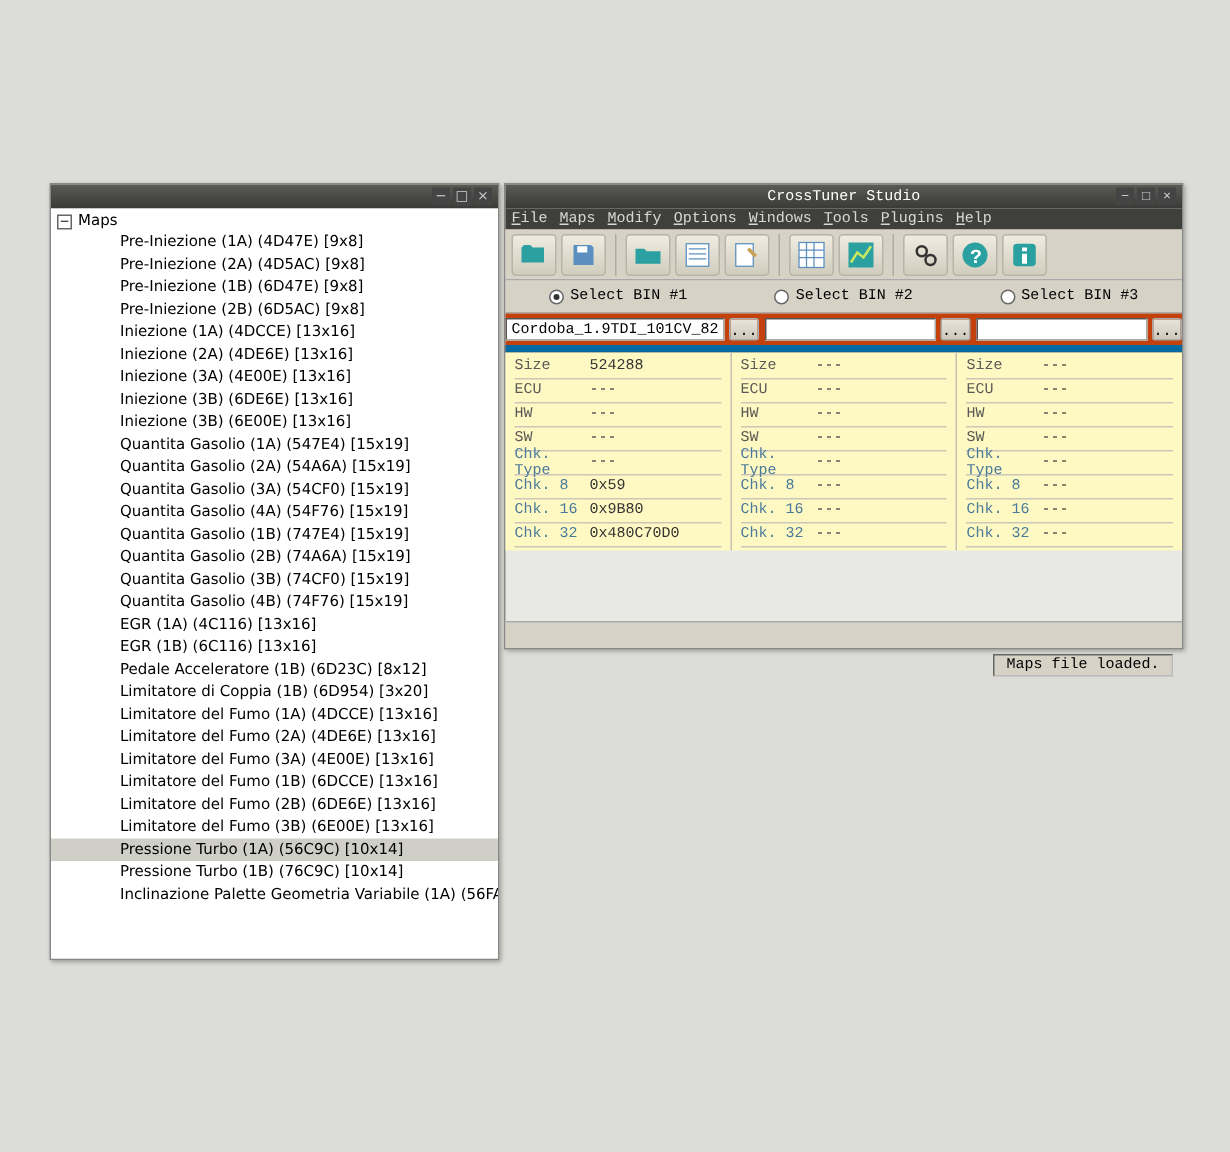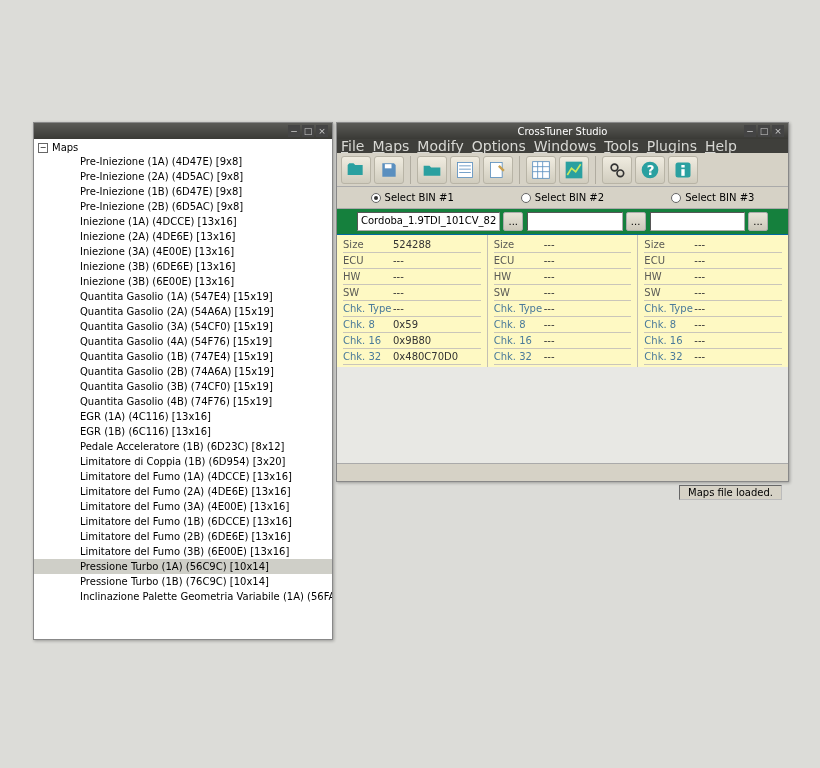--- a/index.html
+++ b/index.html
@@ -60,32 +60,32 @@
 .tree-item {
   padding: 1px 0 1px 46px;
   font-size: 10px;
   white-space: nowrap;
   cursor: pointer;
   line-height: 13px;
 }
 .tree-item.selected { background: #cfcfc8; }
 
 
-#win-main { left: 336px; top: 122px; width: 453px; height: 360px; }
+#win-main { left: 336px; top: 122px; width: 453px; height: 311px; font-family: Liberation Mono, monospace; }
 .menubar {
   background: #3f3f3b;
   height: 14px;
   display: flex;
   align-items: center;
   padding: 0 4px;
   gap: 8px;
 }
 .menubar span {
   color: #d8d8d4;
-  font-size: 14px;
+  font-size: 10px;
   cursor: pointer;
 }
 .menubar span u { text-decoration: underline; }
 
 .toolbar {
   height: 34px;
   background: #d6d2c6;
   border-bottom: 1px solid #aaa;
   display: flex;
   align-items: center;
@@ -129,24 +129,24 @@
 .radio.checked::after {
   content: "";
   width: 4px; height: 4px;
   background: #333;
   border-radius: 50%;
 }
 
 .file-row {
   height: 26px;
   display: flex;
-  background: #15803d;
-  padding: 3px 20px;
+  background: #c2410c;
+  padding: 3px 0;
   gap: 4px;
-  border-bottom: 1px solid #0369a1;
+  border-bottom: 5px solid #0369a1;
 }
 .file-col { flex: 1; display: flex; gap: 3px; }
 .file-input {
   flex: 1;
   background: #fff;
   border: 1px inset #aaa;
   font-size: 10px;
   padding: 2px 3px;
   overflow: hidden;
   white-space: nowrap;

